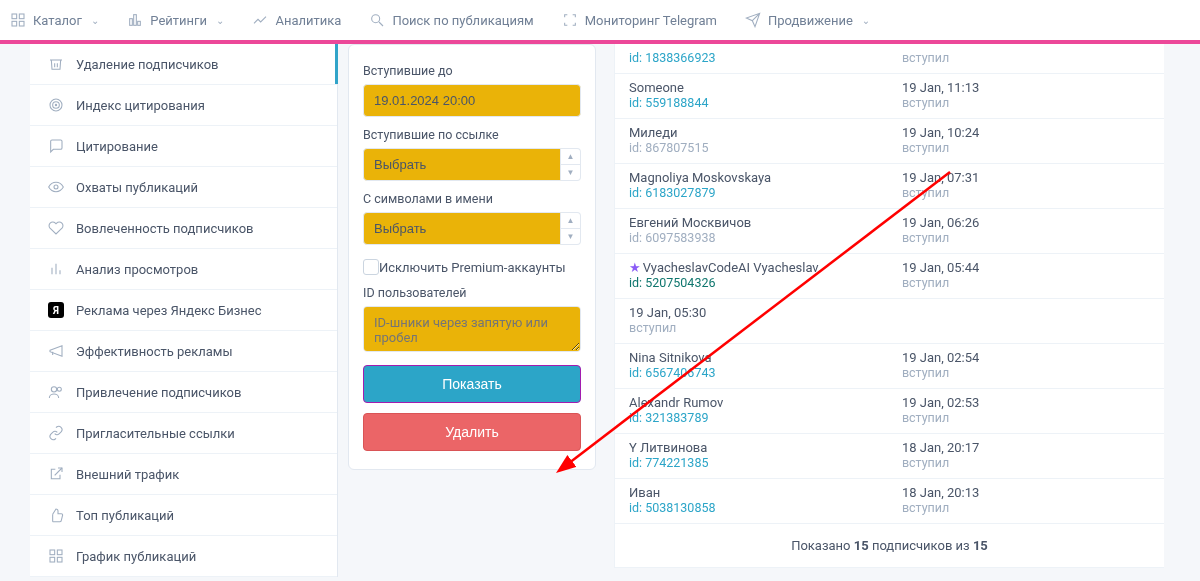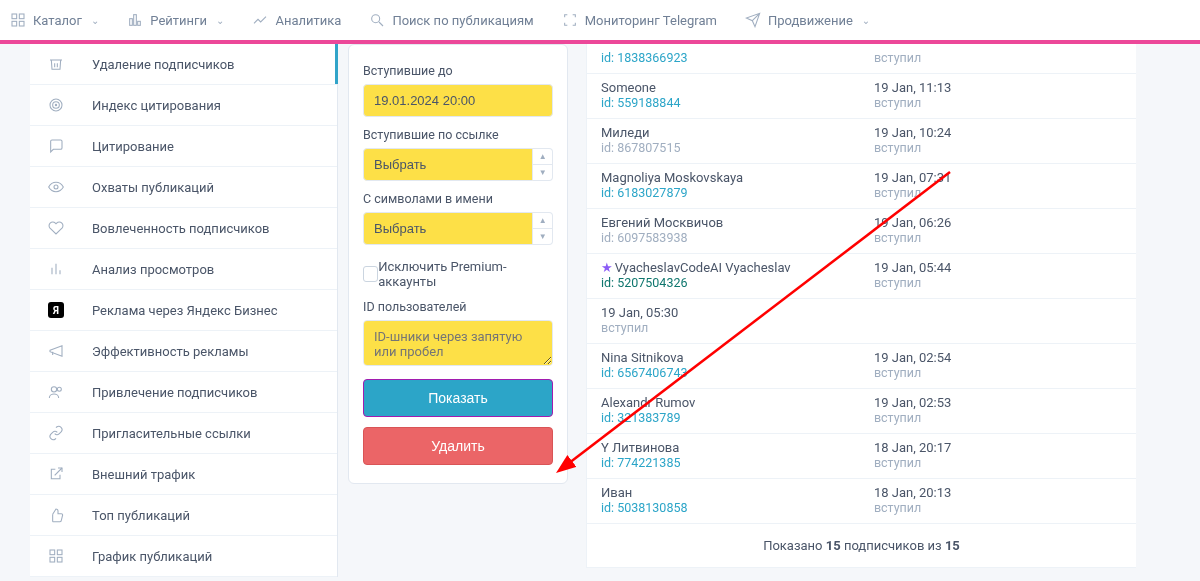--- a/index.html
+++ b/index.html
@@ -6,29 +6,29 @@
   body { font-family: -apple-system, BlinkMacSystemFont, "Segoe UI", Roboto, Arial, sans-serif; background: #f5f7fa; width: 1200px; height: 581px; overflow: hidden; font-size: 13px; color: #4a5568; }
   
   .top-nav { background: #fff; border-bottom: 4px solid #ec4899; height: 44px; display: flex; align-items: center; padding: 0 10px; gap: 28px; }
   .nav-item { display: flex; align-items: center; gap: 7px; color: #718096; cursor: pointer; font-size: 13px; }
   .nav-icon { width: 16px; height: 16px; display: inline-flex; align-items: center; justify-content: center; }
   .chev { font-size: 10px; color: #a0aec0; margin-left: 2px; }
 
   .main { display: flex; gap: 0; padding: 0; }
 
   .sidebar { width: 308px; background: #fff; border-right: 1px solid #e2e8f0; margin-left: 30px; }
-  .side-item { display: flex; align-items: center; gap: 28px; padding: 12px 18px; border-bottom: 1px solid #edf2f7; color: #4a5568; cursor: pointer; font-size: 13px; position: relative; }
+  .side-item { display: flex; align-items: center; gap: 12px; padding: 12px 18px; border-bottom: 1px solid #edf2f7; color: #4a5568; cursor: pointer; font-size: 13px; position: relative; }
   .side-item.active::after { content:""; position:absolute; right:-1px; top:0; bottom:0; width:3px; background:#31a4c9; }
   .side-icon { width: 16px; height: 16px; display:inline-flex; align-items:center; justify-content:center; color:#718096; }
   .yb { background:#000; color:#fff; width:16px; height:16px; border-radius:3px; font-size:10px; display:flex; align-items:center; justify-content:center; font-weight:700;}
 
-  .filter-panel { width: 220px; background:#fff; border:1px solid #e2e8f0; border-radius:6px; margin: 0 18px 0 10px; padding: 14px 14px 18px; align-self: flex-start; }
+  .filter-panel { width: 248px; background:#fff; border:1px solid #e2e8f0; border-radius:6px; margin: 0 18px 0 10px; padding: 14px 14px 18px; align-self: flex-start; }
   .flabel { font-size: 12.5px; color:#4a5568; margin: 10px 0 6px; }
   .flabel:first-child{margin-top:4px;}
-  .finput { width:100%; border:1px solid #e2e8f0; border-radius:4px; padding:8px 10px; font-size:13px; color:#4a5568; background:#fde047; }
+  .finput { width:100%; border:1px solid #e2e8f0; border-radius:4px; padding:8px 10px; font-size:13px; color:#4a5568; background:#eab308; }
   .fselect { display:flex; }
   .fselect .finput{ border-top-right-radius:0; border-bottom-right-radius:0; }
   .spin { width:22px; border:1px solid #e2e8f0; border-left:none; display:flex; flex-direction:column; border-radius:0 4px 4px 0;}
   .spin span{ flex:1; display:flex; align-items:center; justify-content:center; font-size:8px; color:#a0aec0; cursor:pointer;}
   .spin span:first-child{border-bottom:1px solid #e2e8f0;}
   .fcheck { display:flex; align-items:center; gap:0; margin:14px 0 8px; font-size:13px; color:#4a5568;}
   .fcheck .box { width:16px; height:16px; border:1px solid #cbd5e0; border-radius:3px; }
   textarea.finput { height:46px; resize: both; font-family:inherit; }
   .btn { width:100%; padding:10px; border:none; border-radius:4px; font-size:14px; color:#fff; cursor:pointer; margin-top:10px;}
   .btn-show { background:#2ca5c8; border:1px solid #a21caf;}

